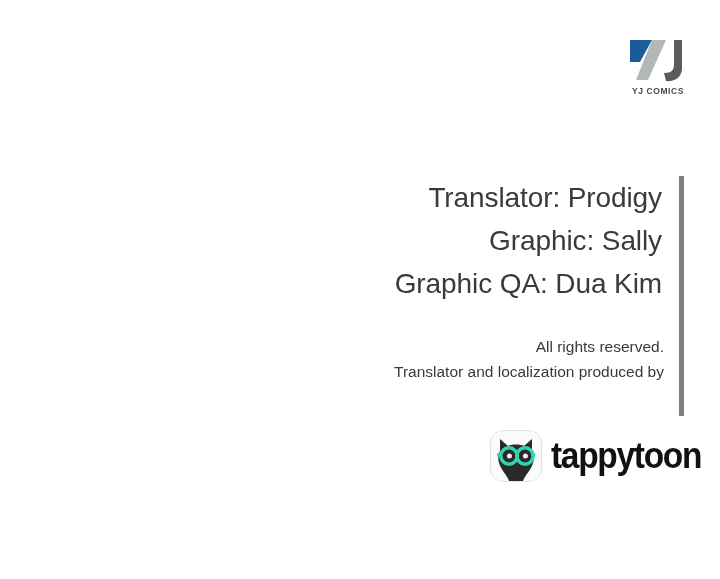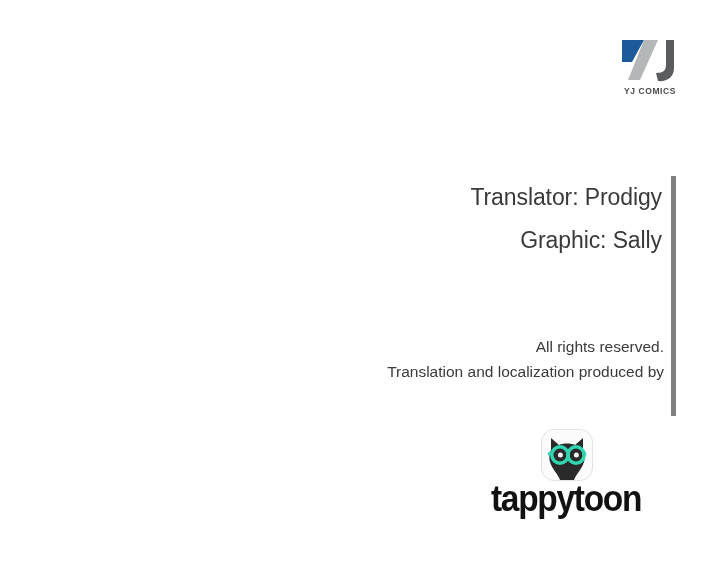--- a/index.html
+++ b/index.html
@@ -13,20 +13,21 @@
     position: relative;
     overflow: hidden;
     font-family: "Liberation Sans", sans-serif;
     -webkit-font-smoothing: antialiased;
   }
 
   .page {
     position: absolute;
     inset: 0;
     background: #ffffff;
+    margin-left: 8px;
   }
 
   
   .publisher-logo {
     position: absolute;
     left: 618px;
     top: 36px;
     width: 64px;
     height: 66px;
   }
@@ -52,21 +53,21 @@
   
   .credits {
     position: absolute;
     right: 58px;
     top: 176px;
     width: 420px;
     text-align: right;
   }
   .credit-line {
     font-family: "Liberation Sans", sans-serif;
-    font-size: 23px;
+    font-size: 28px;
     font-weight: 300;
     color: #3a3a3a;
     line-height: 43px;
     white-space: nowrap;
     letter-spacing: -0.1px;
   }
 
   
   .legal {
     position: absolute;
@@ -96,21 +97,20 @@
   }
 
   
   .tappytoon-logo {
     position: absolute;
     left: 482px;
     top: 429px;
     height: 54px;
     display: flex;
     align-items: center;
-    flex-direction: column;
   }
   .tappytoon-mascot {
     width: 50px;
     height: 50px;
     border-radius: 13px;
     background: #fbfbfb;
     border: 1px solid #e3e3e3;
     overflow: hidden;
     flex: 0 0 auto;
     position: relative;
@@ -144,25 +144,26 @@
 
         <path d="M40,4 L56,4 L56,32 C56,42 48,46 40,45 L38,37 C46,37 48,34 48,28 L48,4 Z" fill="#5a5c5e"></path>
       </svg>
     </div>
     <div class="wordmark">YJ COMICS</div>
   </div>
 
   <div class="credits">
     <div class="credit-line">Translator: Prodigy</div>
     <div class="credit-line">Graphic: Sally</div>
+    <div class="credit-line">Graphic QA: Dua Kim</div>
   </div>
 
   <div class="legal">
     <div class="legal-line">All rights reserved.</div>
-    <div class="legal-line">Translation and localization produced by</div>
+    <div class="legal-line">Translator and localization produced by</div>
   </div>
 
   <div class="divider-bar"></div>
 
   <div class="tappytoon-logo">
     <div class="tappytoon-mascot">
       <svg width="50" height="50" viewBox="0 0 50 50" xmlns="http://www.w3.org/2000/svg">
 
         <path d="M9,8 L9,20 C9,20 6,26 8,32 C10,39 16,44 18,50 L32,50 C34,44 40,39 42,32 C44,26 41,20 41,20 L41,8 L33,15 C30,13 20,13 17,15 Z" fill="#2a2a2a"></path>
 

